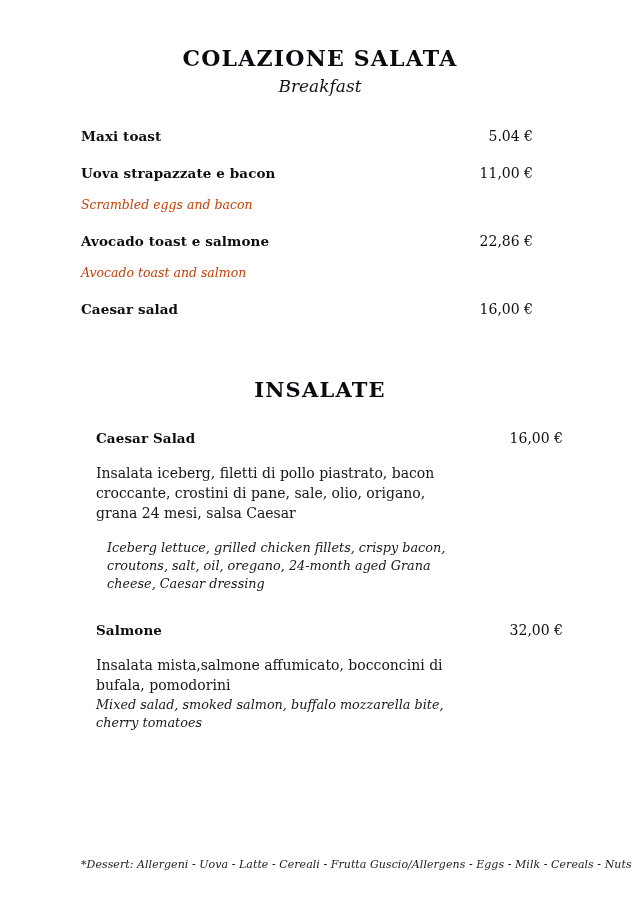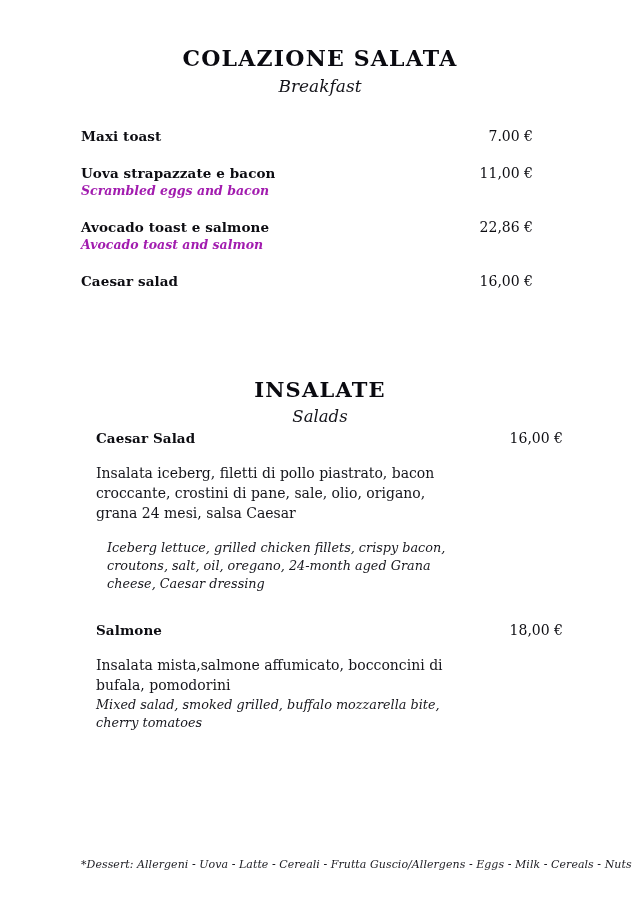--- a/index.html
+++ b/index.html
@@ -65,23 +65,22 @@
     white-space: nowrap;
   }
   .bk-price {
     font-size: 14px;
     white-space: nowrap;
     text-align: right;
   }
   .bk-desc {
     font-style: italic;
     font-size: 12.5px;
-    margin-top: 2px;
-    color: #a21caf;
-    font-weight: bold;
+    margin-top: 16px;
+    color: #c2410c;
   }
 
   
   .salads-head {
     position: absolute;
     left: 0;
     top: 378px;
     width: 640px;
   }
   .salads-head .section-title {
@@ -163,21 +162,21 @@
   <div class="section-head" style="position:absolute; left:0; top:46px; width:640px;">
     <div class="section-title">COLAZIONE SALATA</div>
     <div class="section-sub">Breakfast</div>
   </div>
 
   <div class="breakfast">
 
     <div class="bk-item">
       <div class="bk-row">
         <span class="bk-name">Maxi toast</span>
-        <span class="bk-price">7.00 €</span>
+        <span class="bk-price">5.04 €</span>
       </div>
     </div>
 
     <div class="bk-item">
       <div class="bk-row">
         <span class="bk-name">Uova strapazzate e bacon</span>
         <span class="bk-price">11,00 €</span>
       </div>
       <div class="bk-desc">Scrambled eggs and bacon</div>
     </div>
@@ -194,40 +193,39 @@
       <div class="bk-row">
         <span class="bk-name">Caesar salad</span>
         <span class="bk-price">16,00 €</span>
       </div>
     </div>
 
   </div>
 
   <div class="section-head salads-head">
     <div class="section-title">INSALATE</div>
-    <div class="section-sub">Salads</div>
   </div>
 
   <div class="salads">
 
     <div class="sl-item">
       <div class="sl-row">
         <span class="sl-name">Caesar Salad</span>
         <span class="sl-price">16,00 €</span>
       </div>
       <div class="sl-desc-it">Insalata iceberg, filetti di pollo piastrato, bacon croccante, crostini di pane, sale, olio, origano, grana 24 mesi, salsa Caesar</div>
       <div class="sl-desc-en gap">Iceberg lettuce, grilled chicken fillets, crispy bacon, croutons, salt, oil, oregano, 24-month aged Grana cheese, Caesar dressing</div>
     </div>
 
     <div class="sl-item">
       <div class="sl-row">
         <span class="sl-name">Salmone</span>
-        <span class="sl-price">18,00 €</span>
+        <span class="sl-price">32,00 €</span>
       </div>
       <div class="sl-desc-it">Insalata mista,salmone affumicato, bocconcini di bufala, pomodorini</div>
-      <div class="sl-desc-en tight">Mixed salad, smoked grilled, buffalo mozzarella bite, cherry tomatoes</div>
+      <div class="sl-desc-en tight">Mixed salad, smoked salmon, buffalo mozzarella bite, cherry tomatoes</div>
     </div>
 
   </div>
 
   <div class="footer">*Dessert: Allergeni - Uova - Latte - Cereali - Frutta Guscio/Allergens - Eggs - Milk - Cereals - Nuts</div>
 
 </div>
 
 </body></html>

